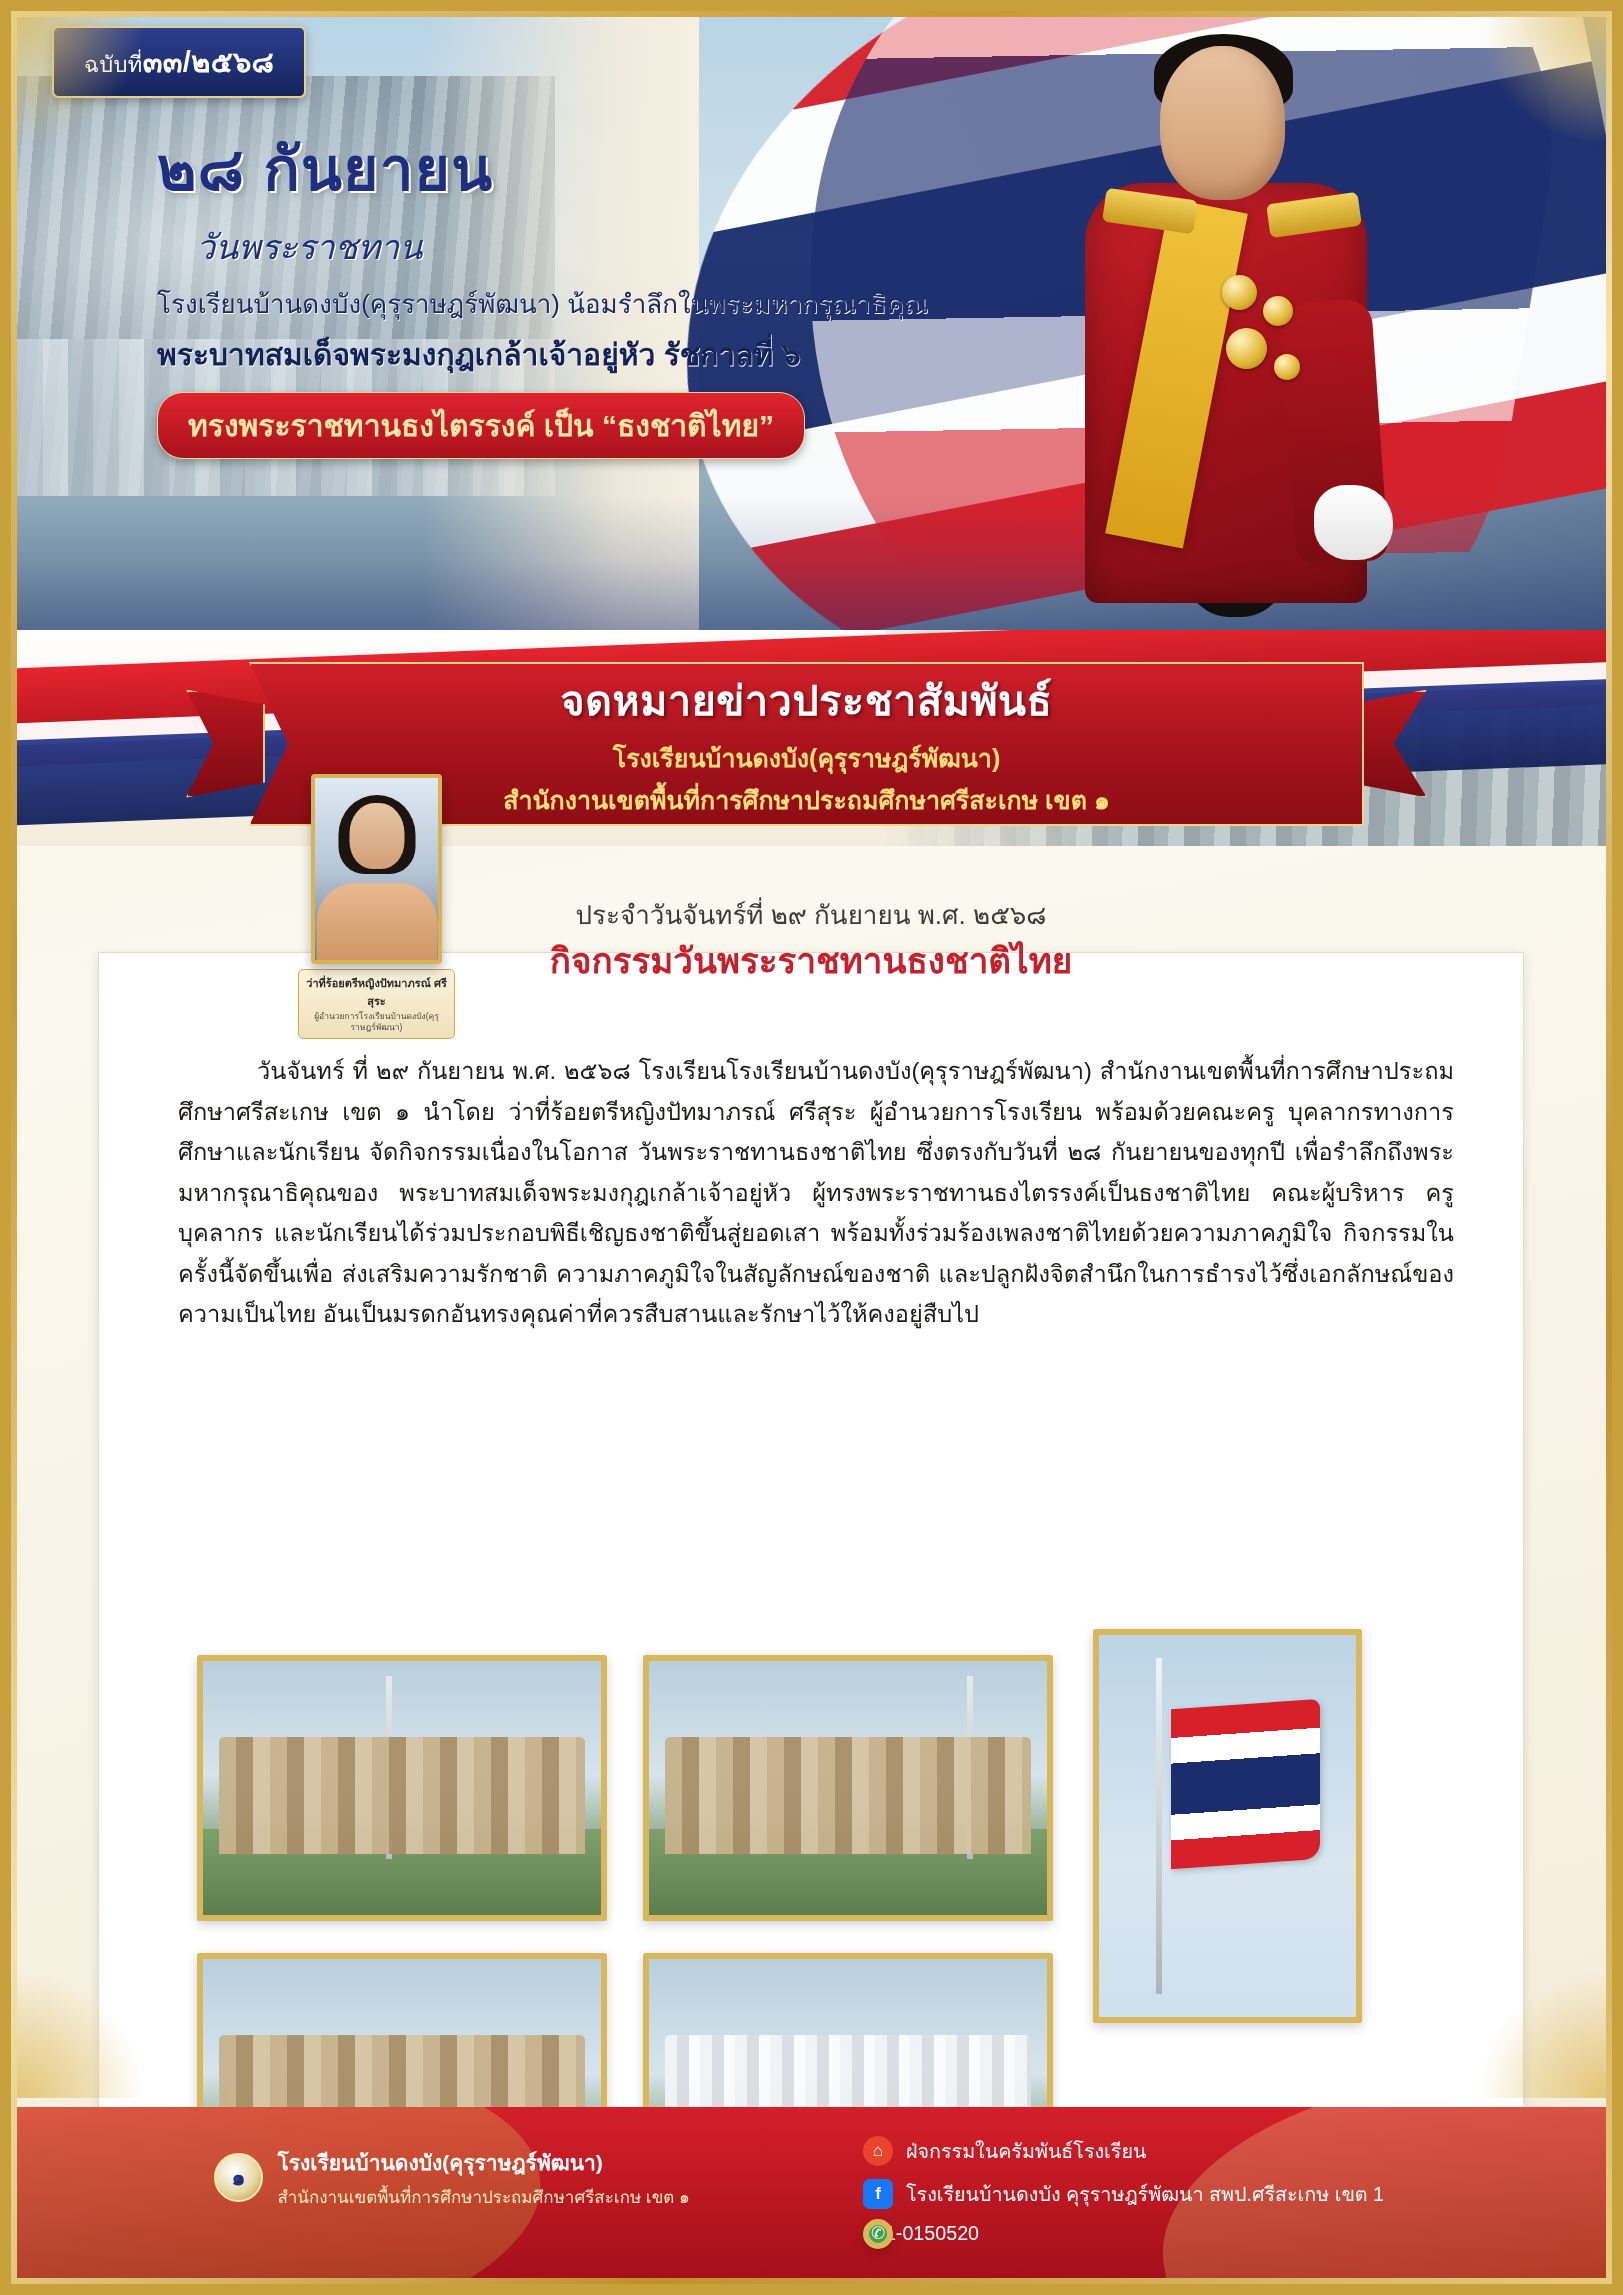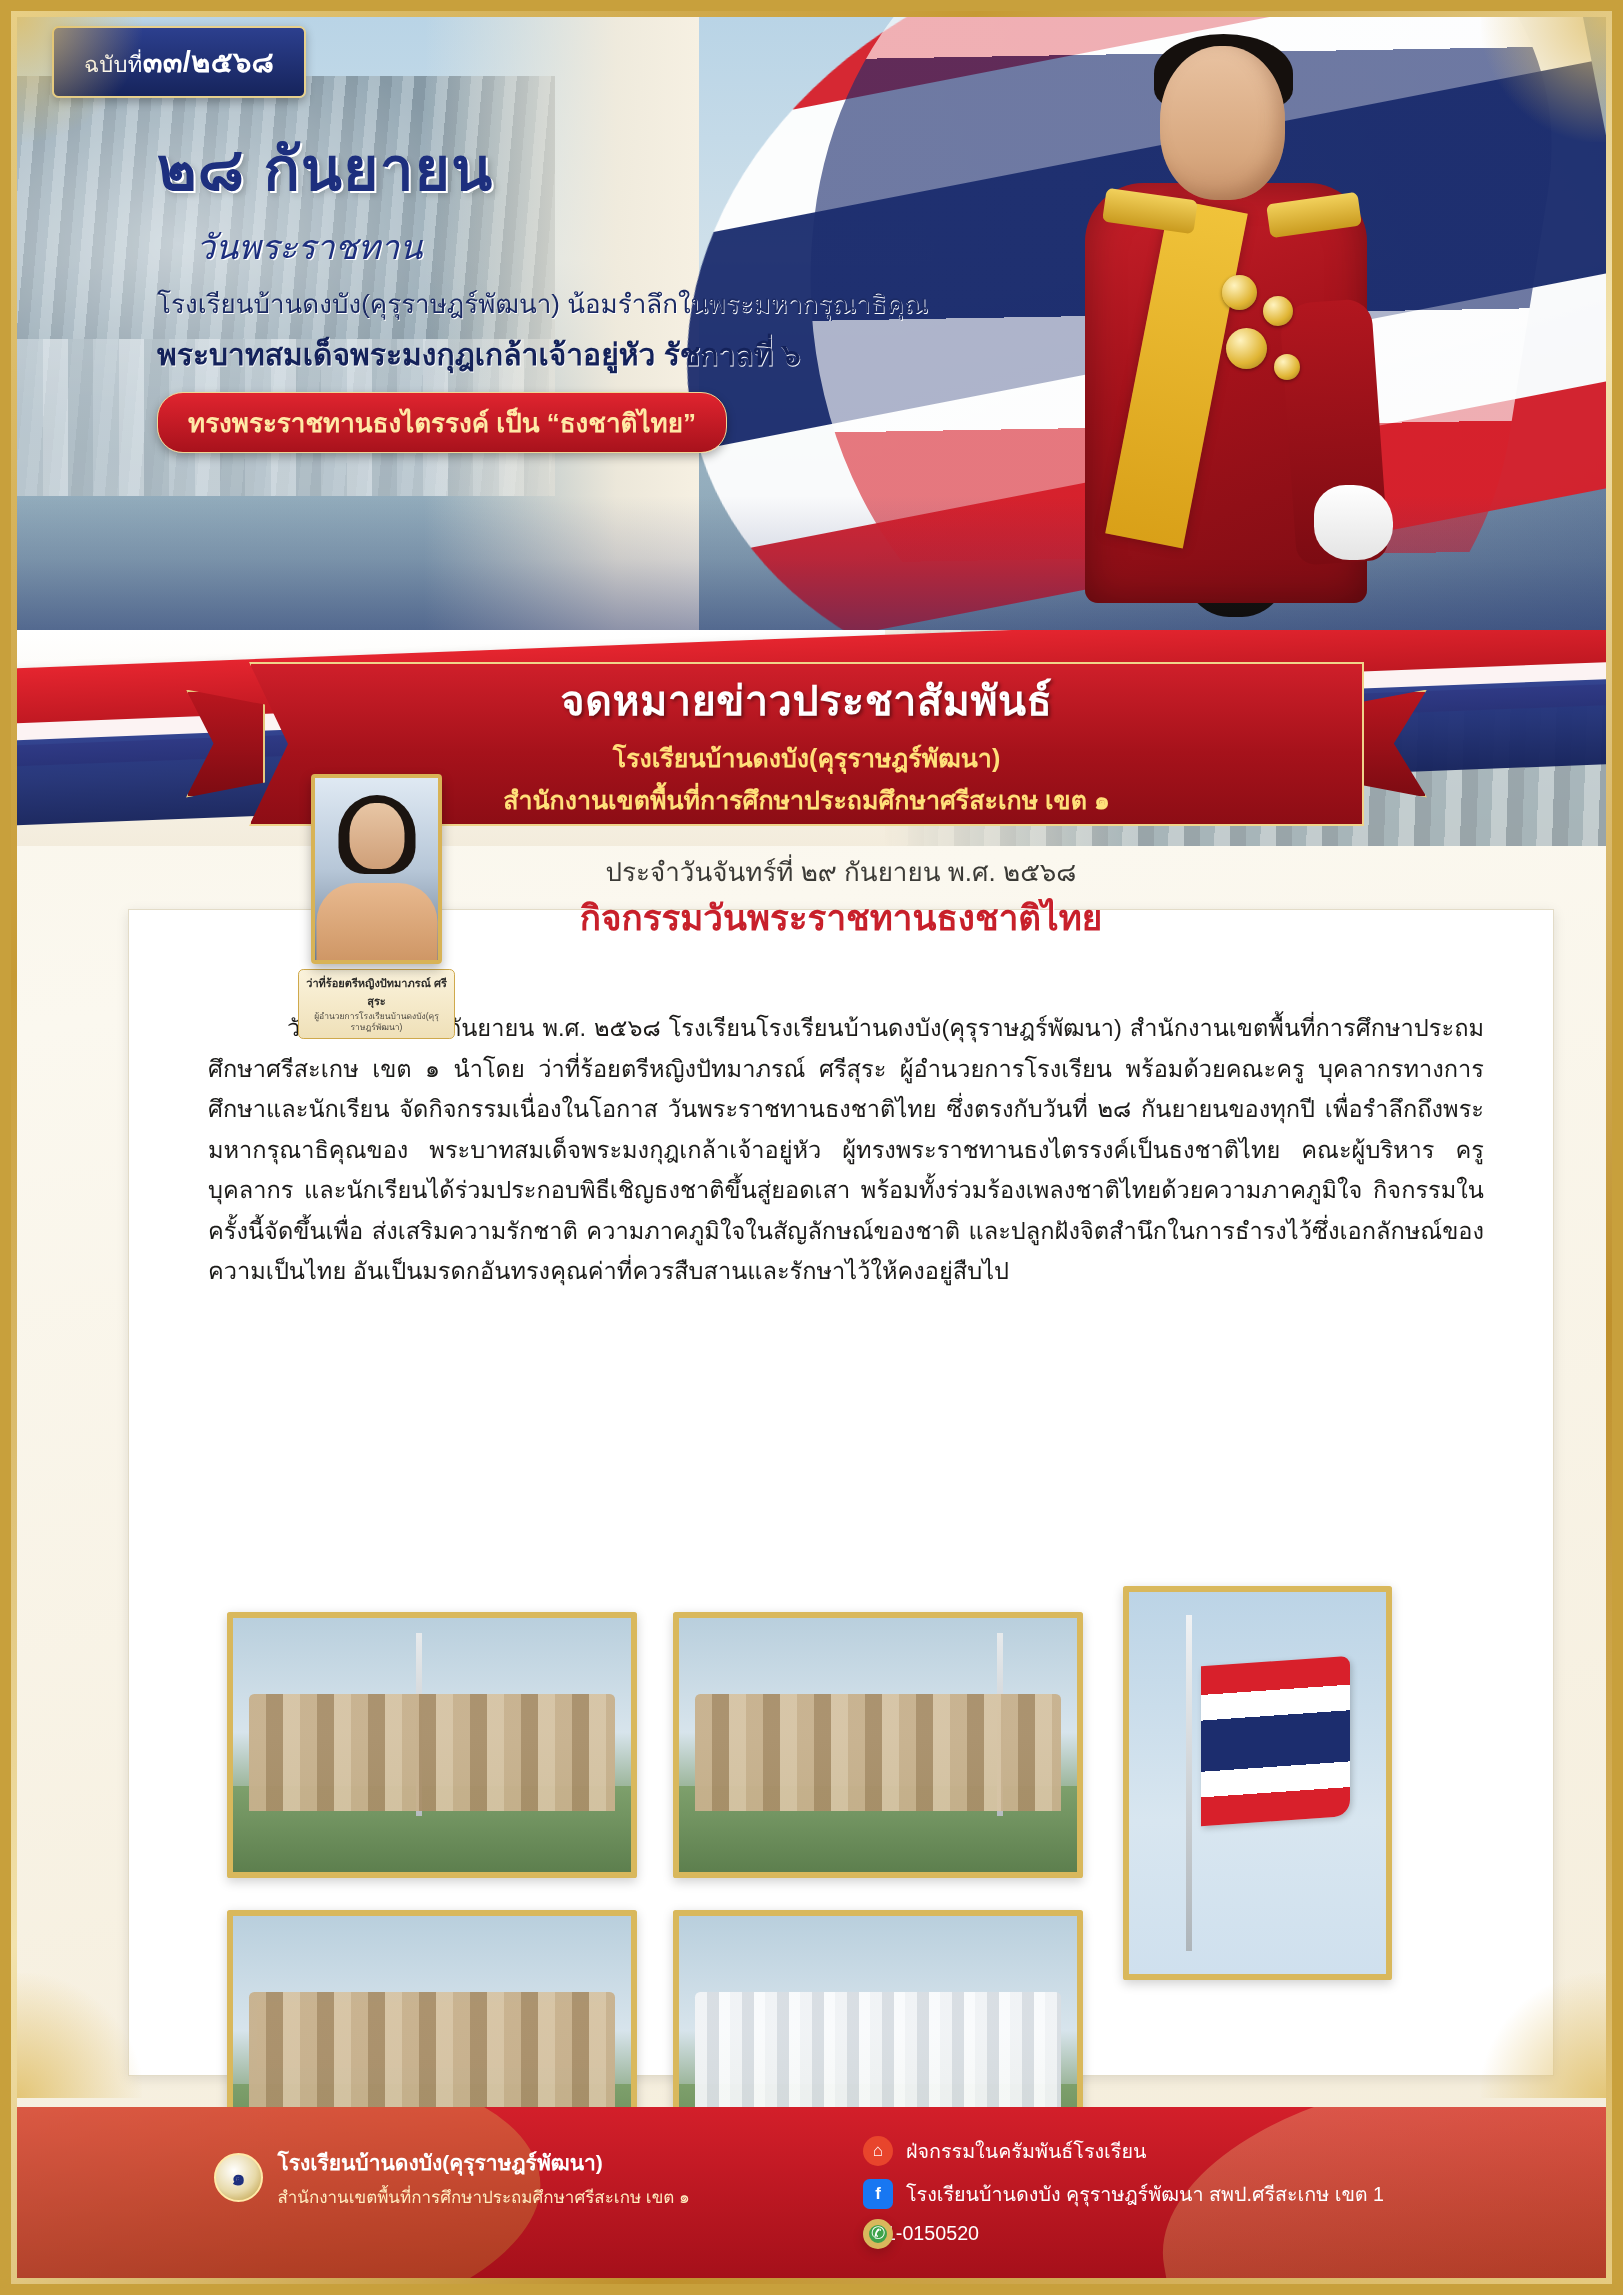--- a/index.html
+++ b/index.html
@@ -185,21 +185,21 @@
     font-size: 26px; color:#1b2a63; margin-top: 9.2px;
     text-shadow: 0.7px 0.7px 0 #fff;
   }
   .h-line2 {
     font-size: 30px; font-weight: bold; color:#14225a; margin-top: 6.6px;
     text-shadow: 0.7px 0.7px 0 #fff;
   }
   .h-ribbon {
     display:inline-block; margin-top: 14.4px;
     background: linear-gradient(180deg,#e0242f,#a8121c);
-    color:#ffe9a6; font-size: 26px; font-weight:bold;
+    color:#ffe9a6; font-size: 30px; font-weight:bold;
     padding: 9.2px 30px; border-radius: 26px;
     border: 1.3px solid #f0d694;
     box-shadow: 0 3.9px 9.2px rgba(0,0,0,.3);
   }
 
   
   .band {
     position:absolute; left: 17px; right: 17px; top: 630px; height: 216px; z-index: 4;
     overflow:hidden;
     background: linear-gradient(180deg,#ffffff 0%, #f3ecdc 100%);
@@ -283,25 +283,24 @@
   .dir-tie { position:absolute; left: 50%; bottom: 0; width: 13px; height: 54px; transform: translateX(-50%); background:#7d1420; }
   .dir-cap {
     margin-top: 5.2px; background: linear-gradient(180deg,#fbf3dc,#efe0b8);
     border: 1.3px solid #cfa94c; border-radius: 5.2px; padding: 3.9px 3.9px 5.2px;
   }
   .dir-cap .n { font-size: 11px; font-weight: bold; color:#2b2a28; }
   .dir-cap .r { font-size: 8.5px; color:#4a4740; margin-top: 1.3px; line-height: 1.25; }
 
   
   .content {
-    position:absolute; left: 98px; top: 909px; width: 1426px; height: 1167px;
+    position:absolute; left: 98px; top: 952px; width: 1426px; height: 1167px;
     background:#ffffff; z-index: 8;
     border: 0.7px solid #e3dcc8;
     box-shadow: 0 2.6px 11.8px rgba(0,0,0,.10);
-    margin-left: 30px;
   }
   .doc-date {
     position:absolute; left: 0; top: -59px; width: 100%;
     text-align:center; font-size: 26px; color:#3b3a36;
   }
   .doc-title {
     position:absolute; left: 0; top: -19.7px; width: 100%;
     text-align:center; font-size: 35px; font-weight: bold; color:#c8202b;
     text-shadow: 1.3px 1.3px 0 #ffffff;
   }

